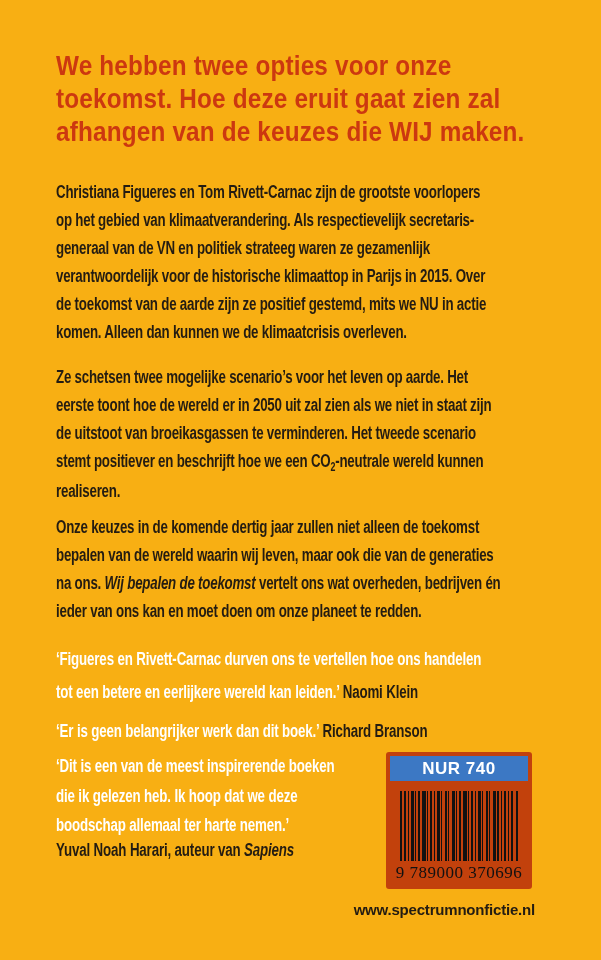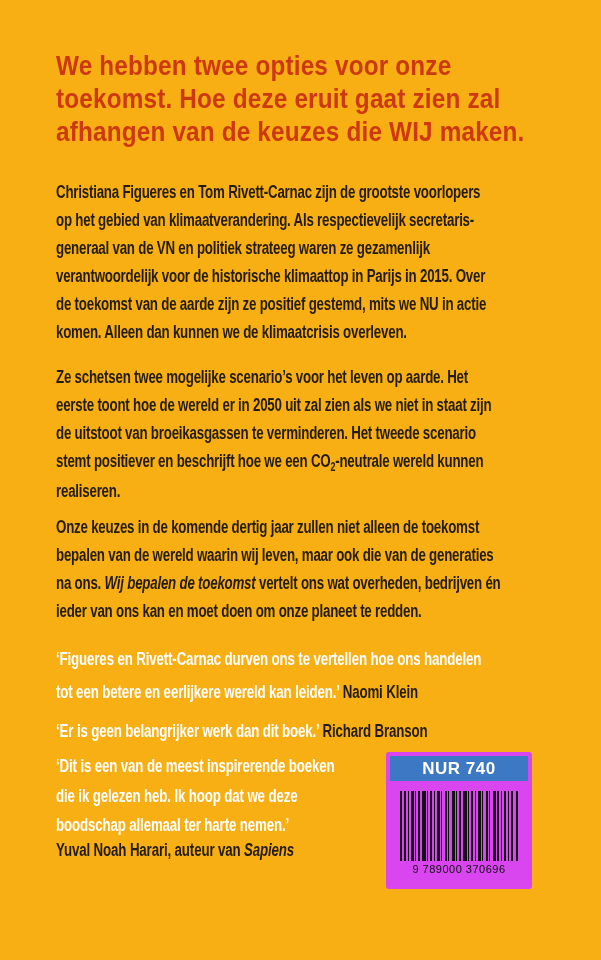--- a/index.html
+++ b/index.html
@@ -49,36 +49,36 @@
   .attribution { color: #241C12; }
   #q3-attr {
     position: absolute; top: 840px; left: 42px; width: 718px;
     color: #241C12; font-size: 18px; font-weight: bold; letter-spacing: -0.2px;
     transform: scaleX(0.74); transform-origin: 0 0;
   }
 
   
   .nur-box {
     position: absolute; left: 372px; top: 752px; width: 146px; height: 137px;
-    background: #d946ef; border-radius: 3px;
+    background: #c2410c; border-radius: 3px;
   }
   .nur-band {
     position: absolute; left: 4px; top: 4px; right: 4px; height: 25px;
     background: #3C78C4;
     display: flex; align-items: center; justify-content: center;
     color: #FFFFFF; font-weight: bold; font-size: 17px; letter-spacing: 0.5px;
   }
   .barcode {
     position: absolute; left: 14px; top: 39px; width: 118px; height: 70px;
   }
   .barcode-number {
     position: absolute; left: 4px; right: 4px; top: 111px;
     text-align: center;
-    font-family: Liberation Sans, sans-serif;
-    font-size: 11px; color: #111111; letter-spacing: 0.5px;
+    font-family: Liberation Serif, serif;
+    font-size: 17px; color: #111111; letter-spacing: 0.5px;
     white-space: nowrap;
   }
 
   
   .website {
     position: absolute; top: 901px; right: 80px;
     color: #241C12; font-size: 15px; font-weight: bold; letter-spacing: -0.2px;
   }
 </style>
 </head>
@@ -169,14 +169,15 @@
       <rect x="97" y="0" width="2" height="70" fill="#111"></rect>
       <rect x="101" y="0" width="1" height="70" fill="#111"></rect>
       <rect x="104" y="0" width="2" height="70" fill="#111"></rect>
       <rect x="108" y="0" width="1" height="70" fill="#111"></rect>
       <rect x="111" y="0" width="2" height="70" fill="#111"></rect>
       <rect x="116" y="0" width="2" height="70" fill="#111"></rect>
     </svg>
     <div class="barcode-number">9 789000 370696</div>
   </div>
 
+  <div class="website">www.spectrumnonfictie.nl</div>
 
 </div>
 
 </body></html>

